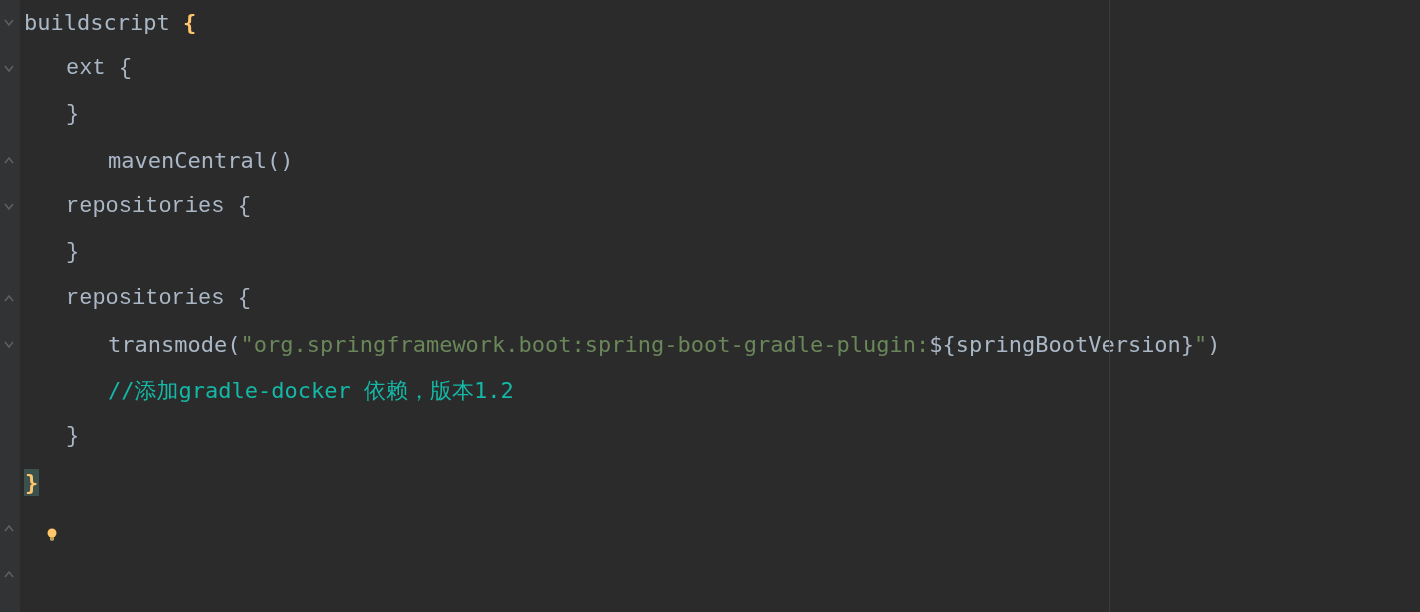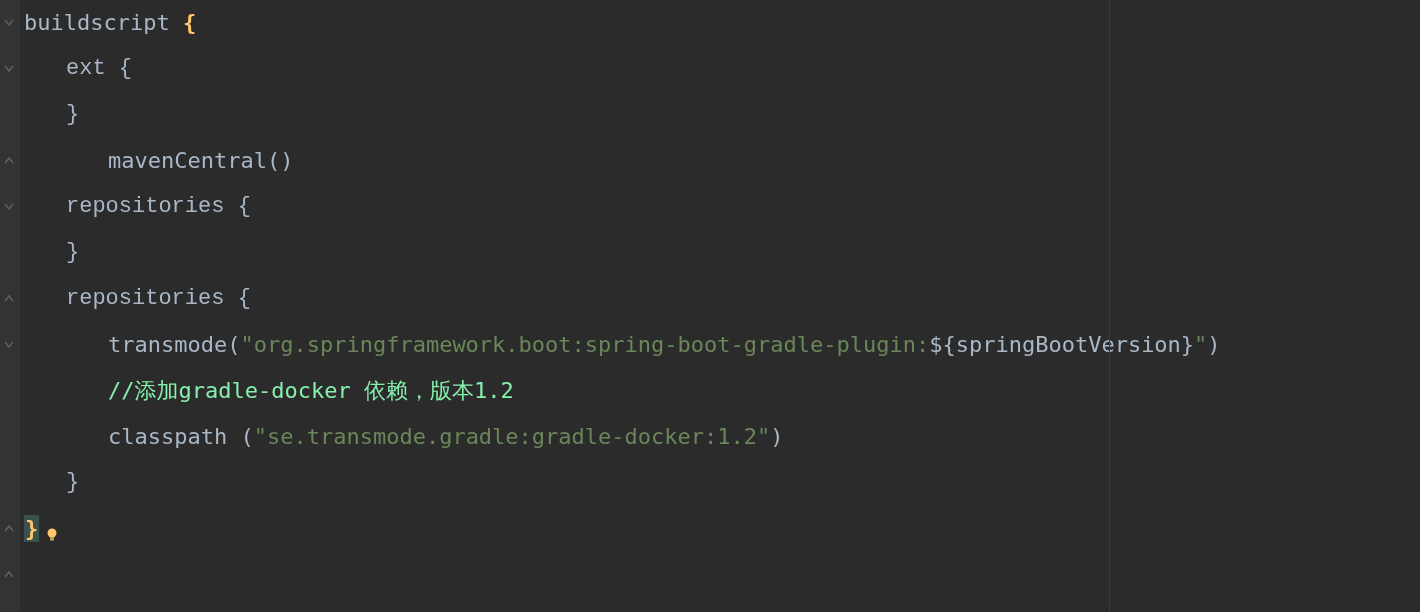--- a/index.html
+++ b/index.html
@@ -49,21 +49,21 @@
     .brace-highlight-bg {
       color: #ffc66d;
       font-weight: bold;
       background-color: #3b514d;
       border: 1px solid #3b514d;
     }
     .string {
       color: #6a8759;
     }
     .comment {
-      color: #86efac;
+      color: #14b8a6;
     }
     .bulb-icon {
       display: inline-block;
       width: 16px;
       height: 16px;
       position: absolute;
       left: 24px;
       top: 527px;
     }
     .fold-icon {
@@ -135,21 +135,20 @@
     <div class="line indent-1"><span class="text">repositories </span><span class="text">{</span></div>
 
     <div class="line indent-1"><span class="text">}</span></div>
 
     <div class="line indent-1"><span class="text">repositories </span><span class="text">{</span></div>
 
     <div class="line indent-2"><span class="text">transmode(</span><span class="string">"org.springframework.boot:spring-boot-gradle-plugin:</span><span class="text">${springBootVersion}</span><span class="string">"</span><span class="text">)</span></div>
 
     <div class="line indent-2"><span class="comment">//添加gradle-docker 依赖，版本1.2</span></div>
 
-    <div class="line indent-2"><span class="text">classpath (</span><span class="string">"se.transmode.gradle:gradle-docker:1.2"</span><span class="text">)</span></div>
 
     <div class="line indent-1"><span class="text">}</span></div>
 
     <div class="line"><span class="brace-highlight-bg">}</span></div>
 
     <svg class="bulb-icon" viewBox="0 0 16 16">
       <circle cx="8" cy="6" r="4.5" fill="#ffc66d"></circle>
       <rect x="6" y="10" width="4" height="3" fill="#c0a050"></rect>
       <rect x="6.5" y="13" width="3" height="1" fill="#808080"></rect>
     </svg>

